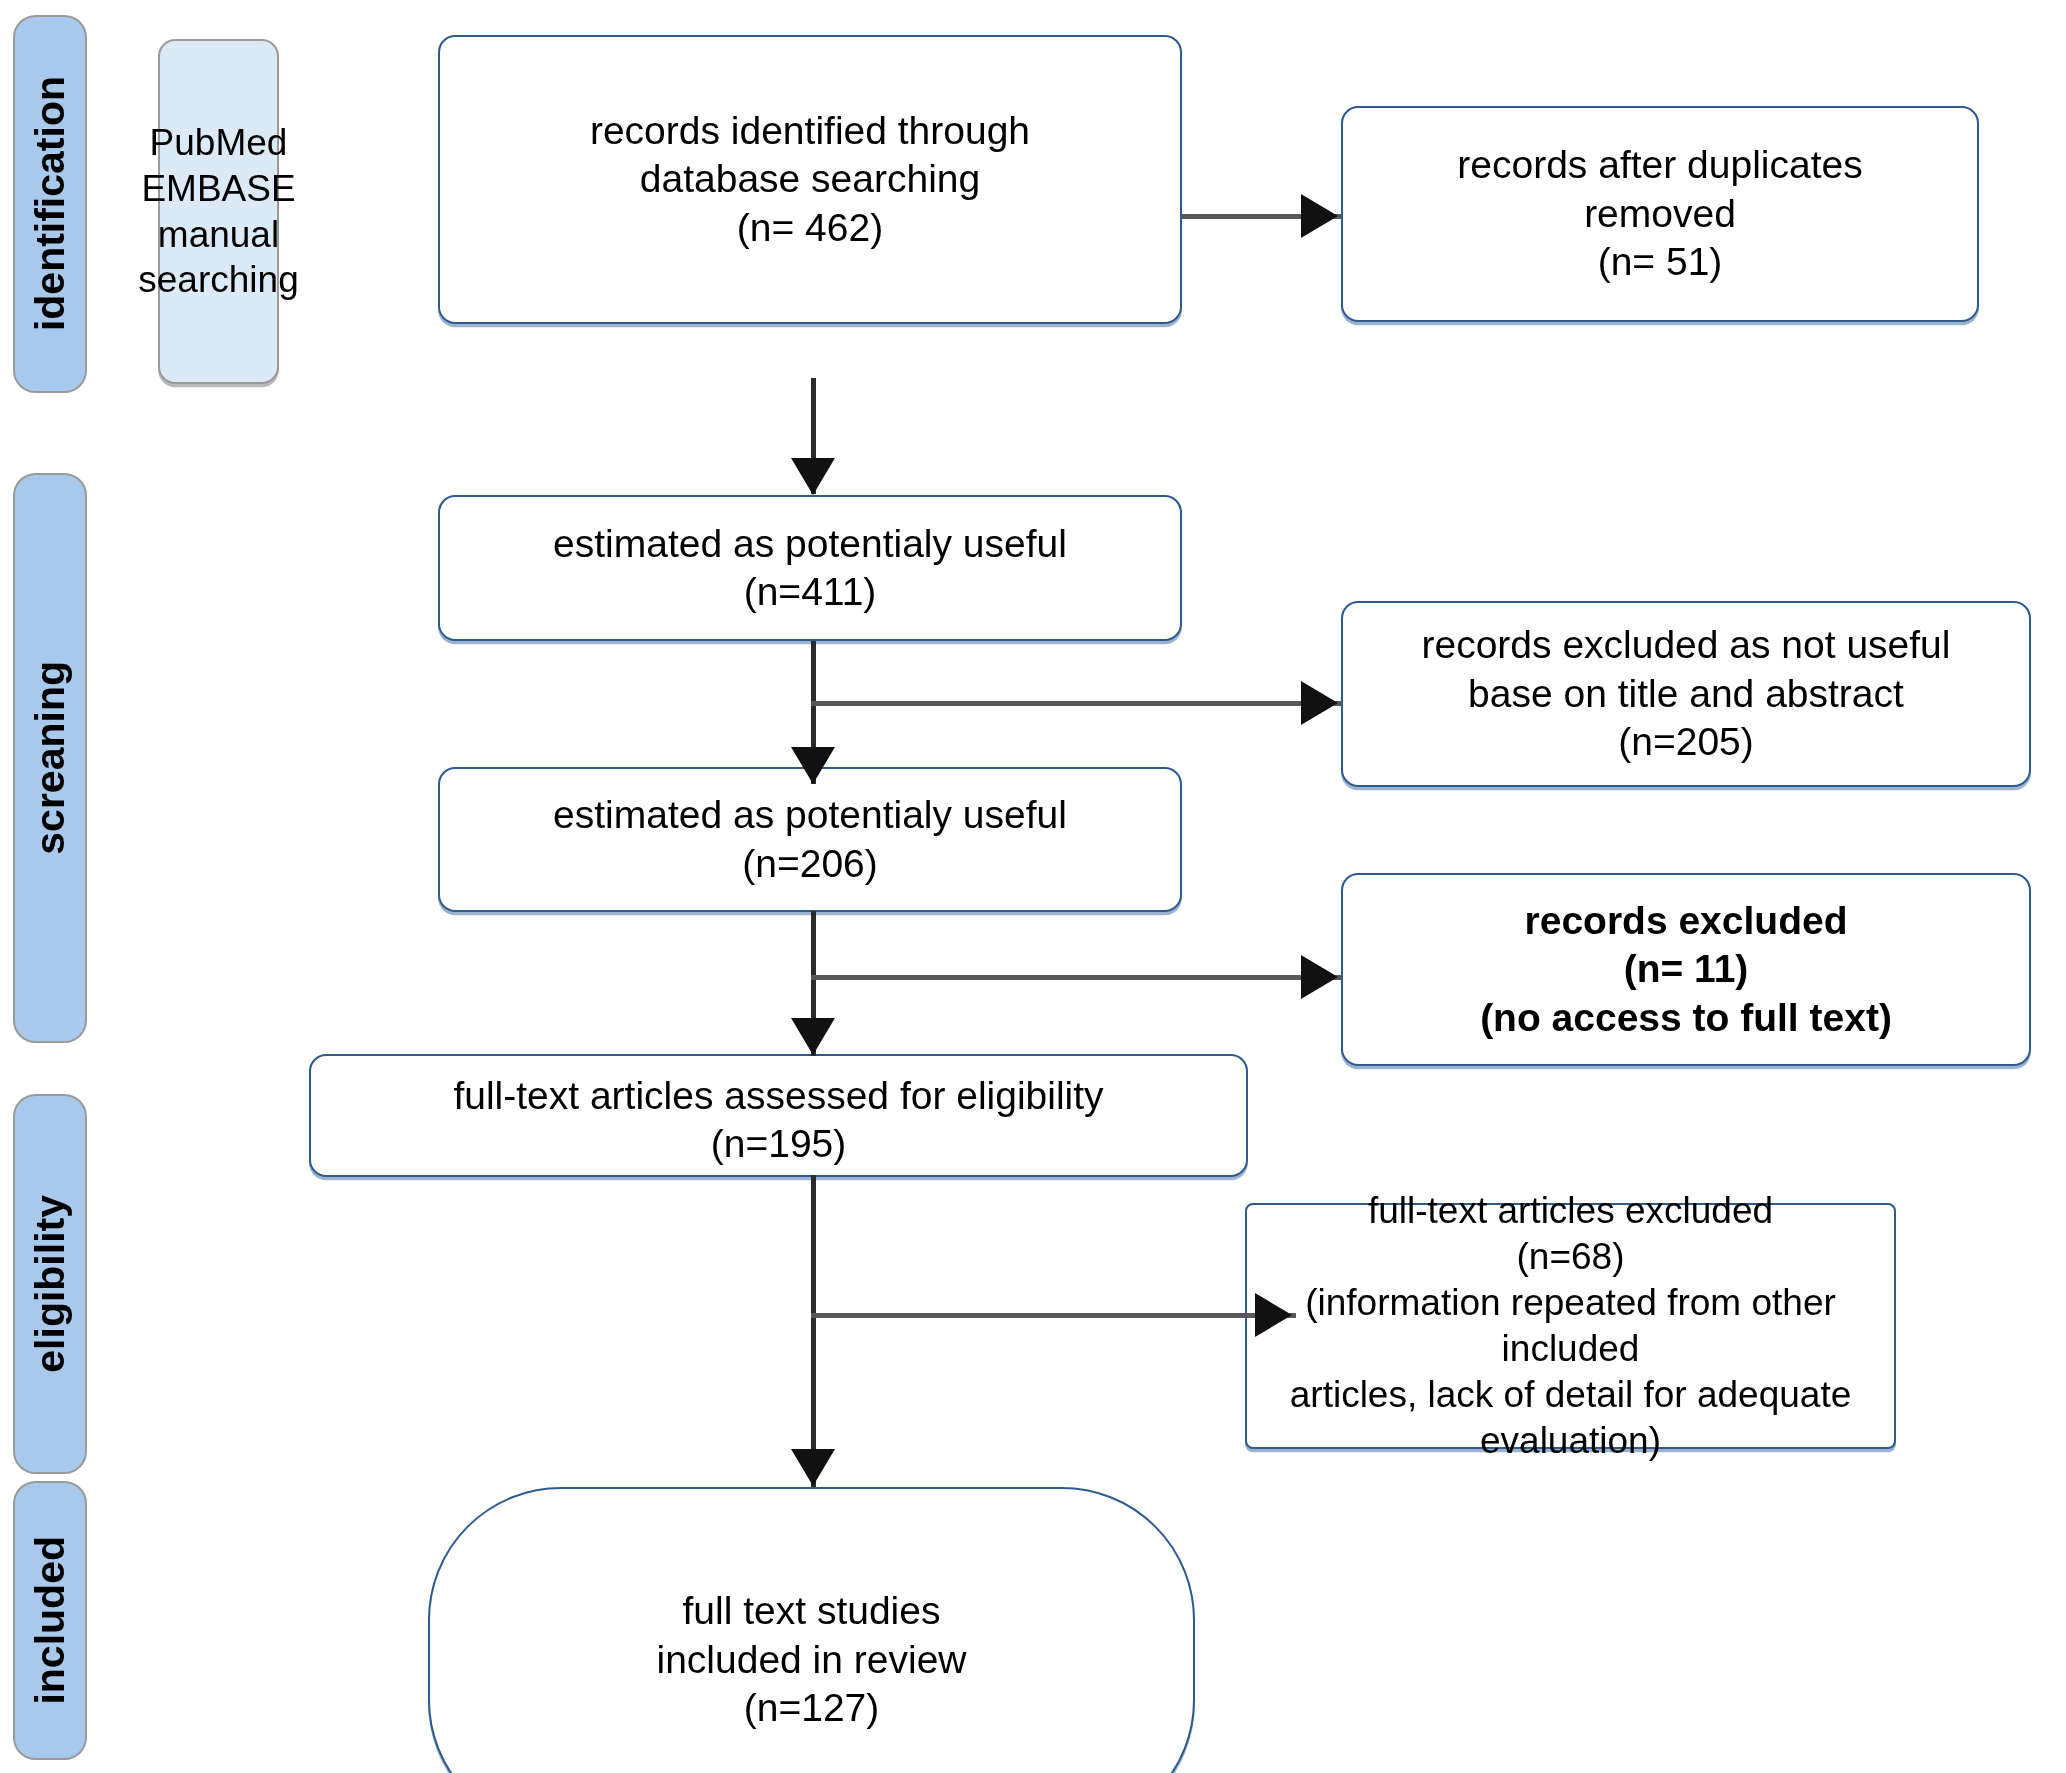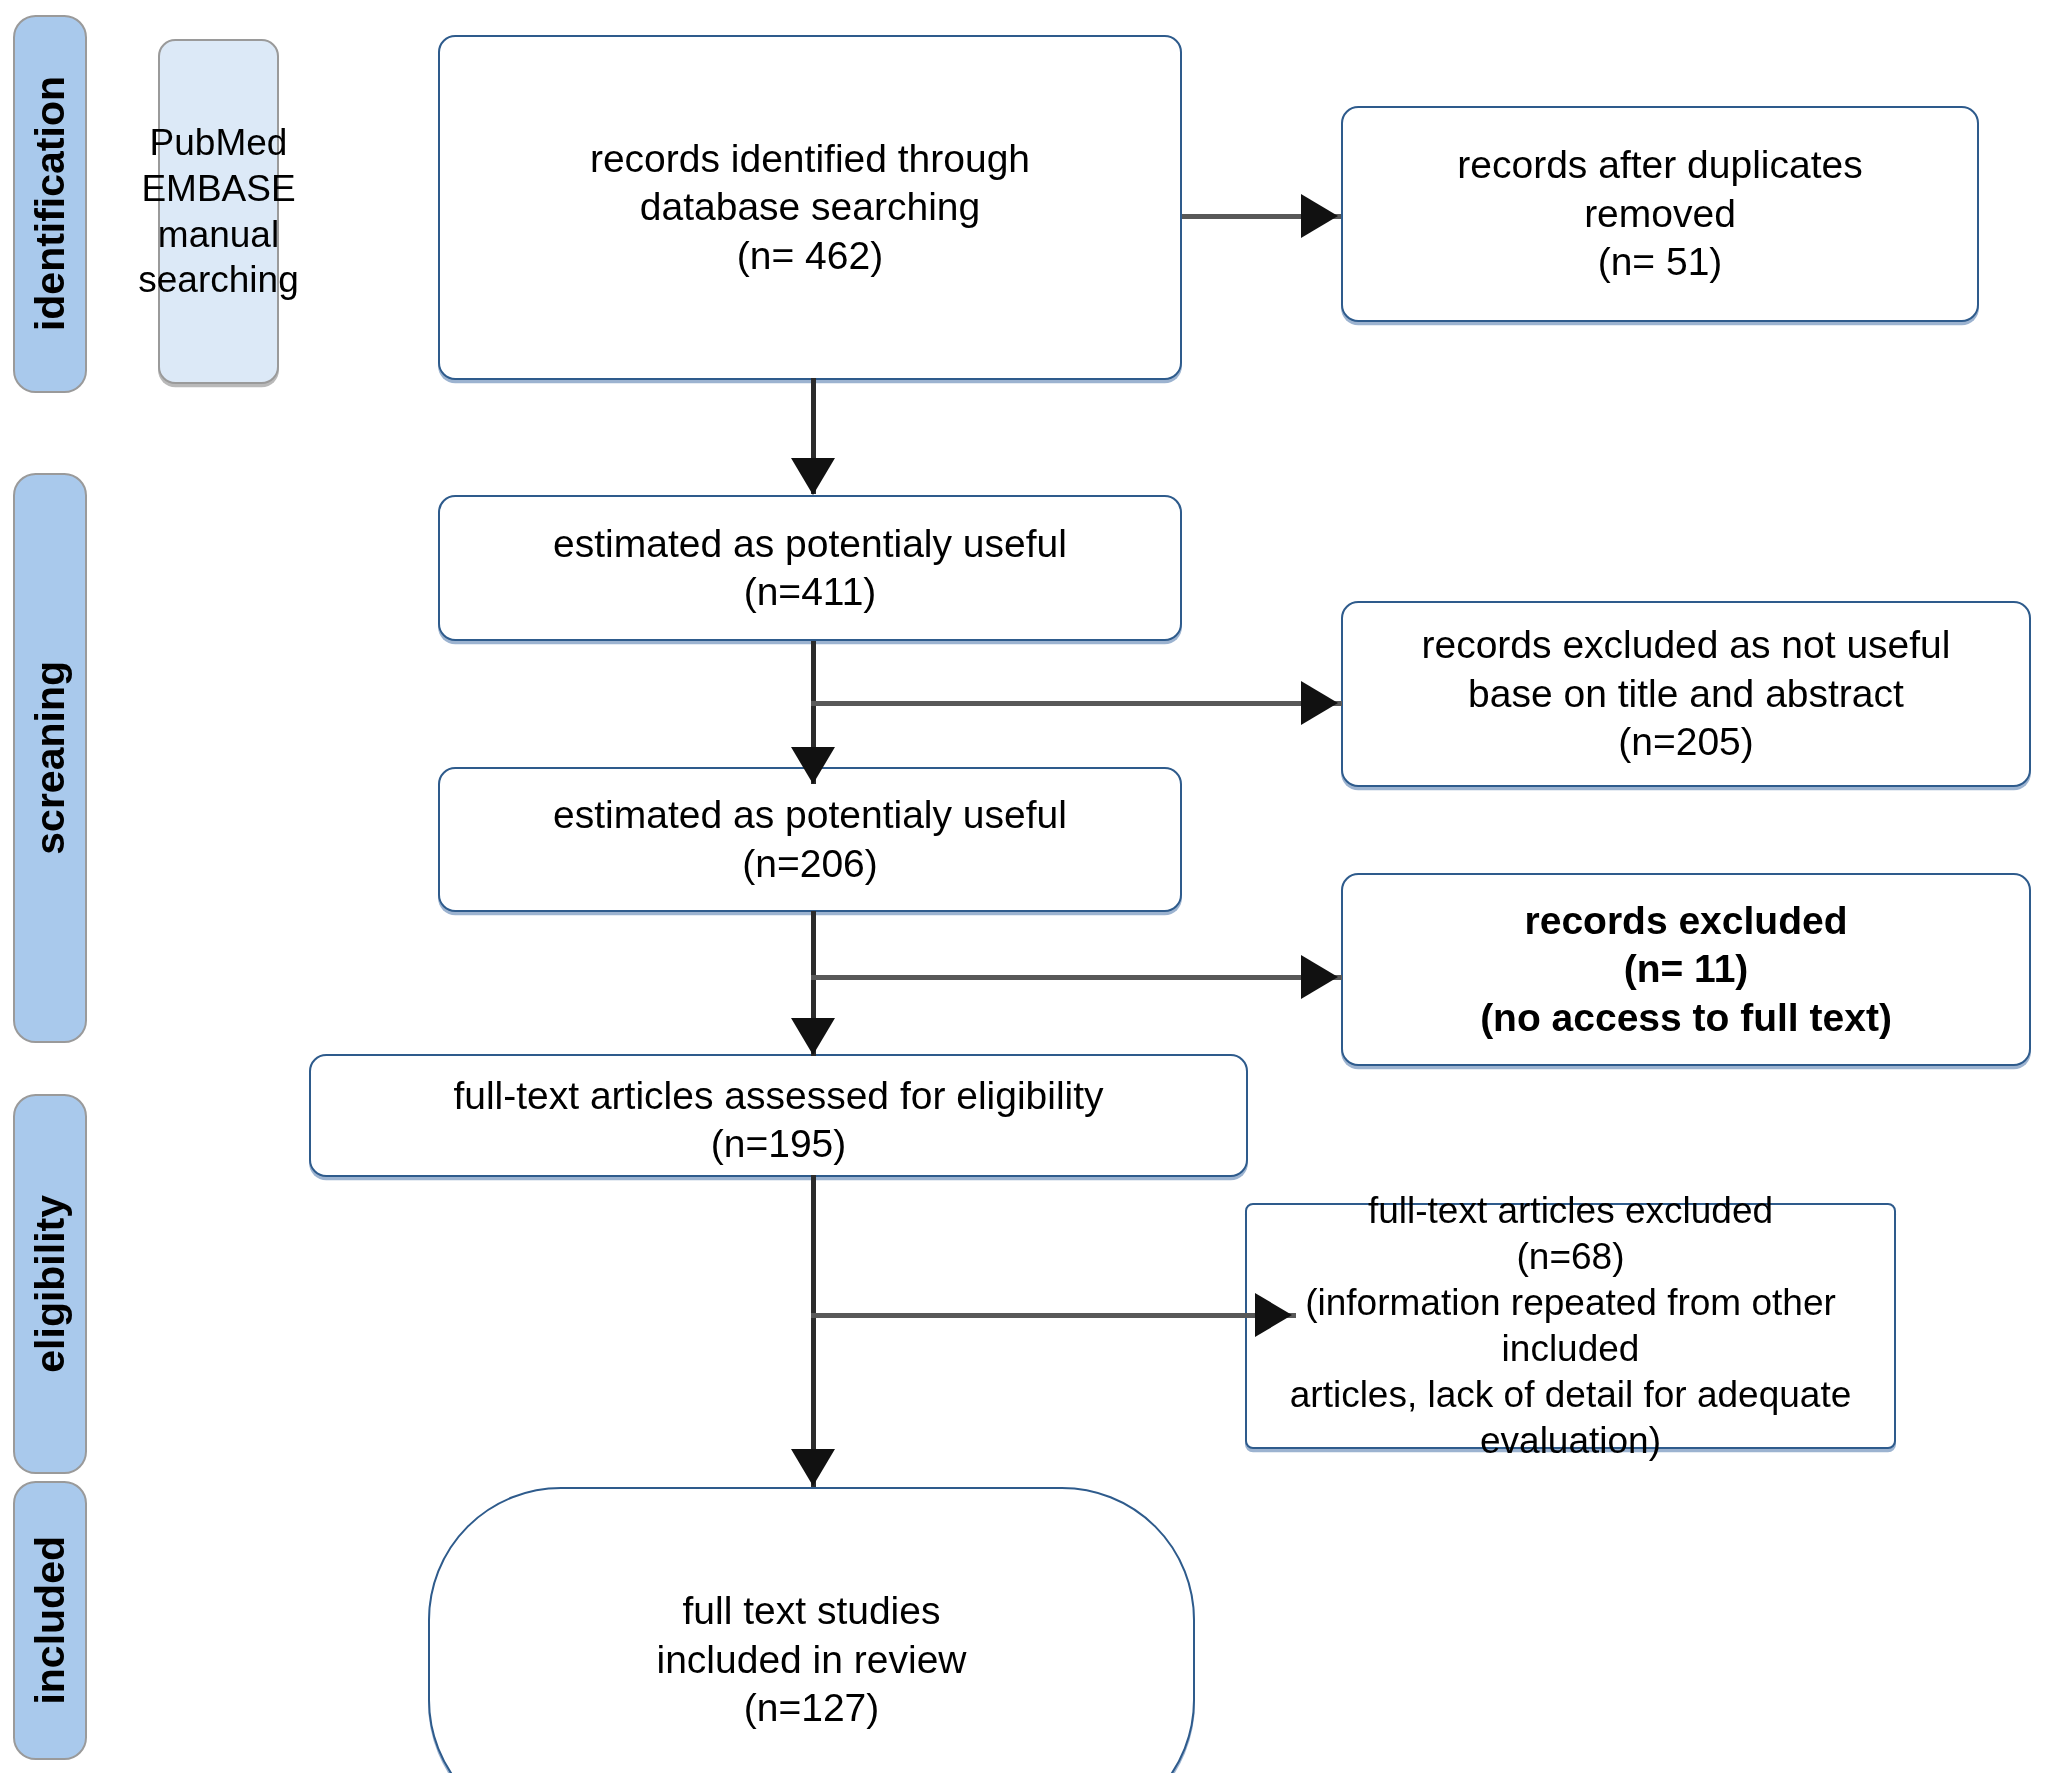--- a/index.html
+++ b/index.html
@@ -148,21 +148,21 @@
   <div class="hline" style="left:811px; top:1313px; width:485px;"></div>
   <div class="arrow-right" style="left:1255px; top:1293px;"></div>
 
   <div class="node tint" style="left:158px; top:39px; width:121px; height:345px; font-size:37px;">
     <span class="txt">PubMed
 EMBASE
 manual
 searching</span>
   </div>
 
-  <div class="node" style="left:438px; top:35px; width:744px; height:345px;align-items:center;">
+  <div class="node" style="left:438px; top:35px; width:744px; height:289px;align-items:center;">
     <span class="txt">records identified through
 database searching
 (n= 462)</span>
   </div>
 
   <div class="node" style="left:1341px; top:106px; width:638px; height:216px;">
     <span class="txt">records after duplicates
 removed
 (n= 51)</span>
   </div>

